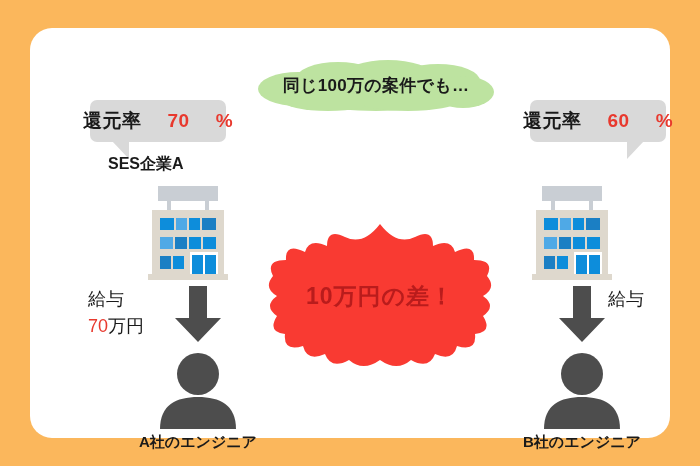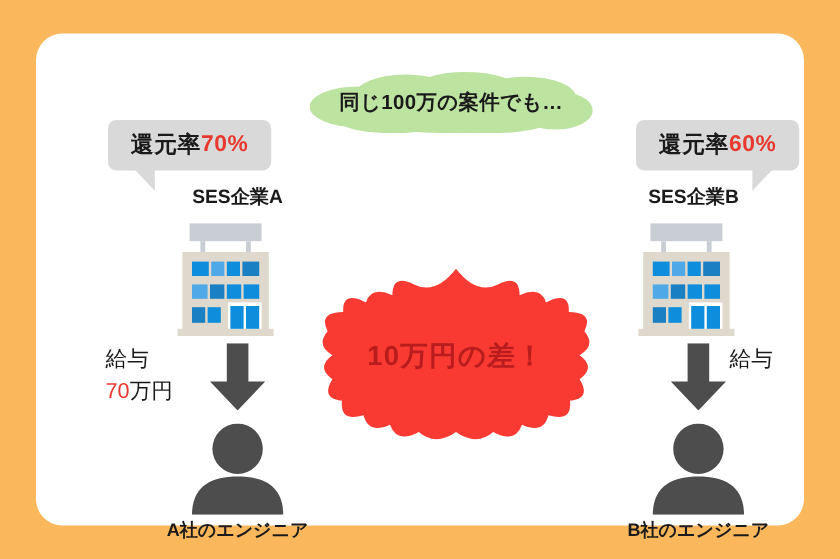--- a/index.html
+++ b/index.html
@@ -24,20 +24,21 @@
     background: #d9d9d9;
     border-radius: 7px;
     display: flex;
     align-items: center;
     justify-content: center;
     font-weight: bold;
     font-size: 19px;
     color: #1a1a1a;
     letter-spacing: .5px;
     white-space: nowrap;
+    gap: 26px;
   }
   .bubble .pct { color: #e8392e; }
   .bubble-left  { left: 60px;  top: 72px; width: 136px; height: 42px; }
   .bubble-right { left: 500px; top: 72px; width: 136px; height: 42px; }
   .tail {
     position: absolute;
     width: 0; height: 0;
     border-style: solid;
   }
   .tail-left {
@@ -66,21 +67,21 @@
     letter-spacing: .3px; white-space: nowrap;
   }
 
   
   .co-label {
     position: absolute;
     font-weight: bold;
     font-size: 16px;
     color: #1a1a1a;
     white-space: nowrap;
-    text-align: center;
+    text-align: left;
   }
   .co-left  { left: 78px;  top: 126px; width: 180px; }
   .co-right { left: 458px; top: 126px; width: 180px; }
 
   
   .bldg { position: absolute; width: 108px; height: 100px; }
   .bldg-left  { left: 104px; top: 158px; }
   .bldg-right { left: 488px; top: 158px; }
 
   
@@ -153,21 +154,20 @@
         <ellipse cx="118" cy="33" rx="90" ry="19"></ellipse>
         <ellipse cx="70" cy="42" rx="45" ry="10"></ellipse>
         <ellipse cx="150" cy="43" rx="48" ry="9"></ellipse>
       </g>
     </svg>
     <div class="cloud-text">同じ100万の案件でも…</div>
   </div>
 
   <div class="co-label co-left">SES企業A</div>
 
-  <div class="co-label co-right">SES企業B</div>
 
   <div class="bldg bldg-left">
     <svg width="108" height="100" viewBox="0 0 108 100">
       <rect x="24" y="0" width="60" height="15" fill="#c9ced4"></rect>
       <rect x="33" y="15" width="4" height="9" fill="#c9ced4"></rect>
       <rect x="71" y="15" width="4" height="9" fill="#c9ced4"></rect>
       <rect x="18" y="24" width="72" height="68" fill="#ded8cd"></rect>
       <rect x="14" y="88" width="80" height="6" fill="#ded8cd"></rect>
 
       <g fill="#0d8ddb">

